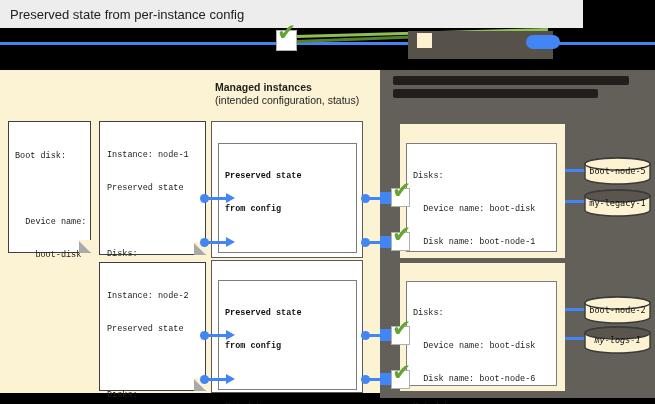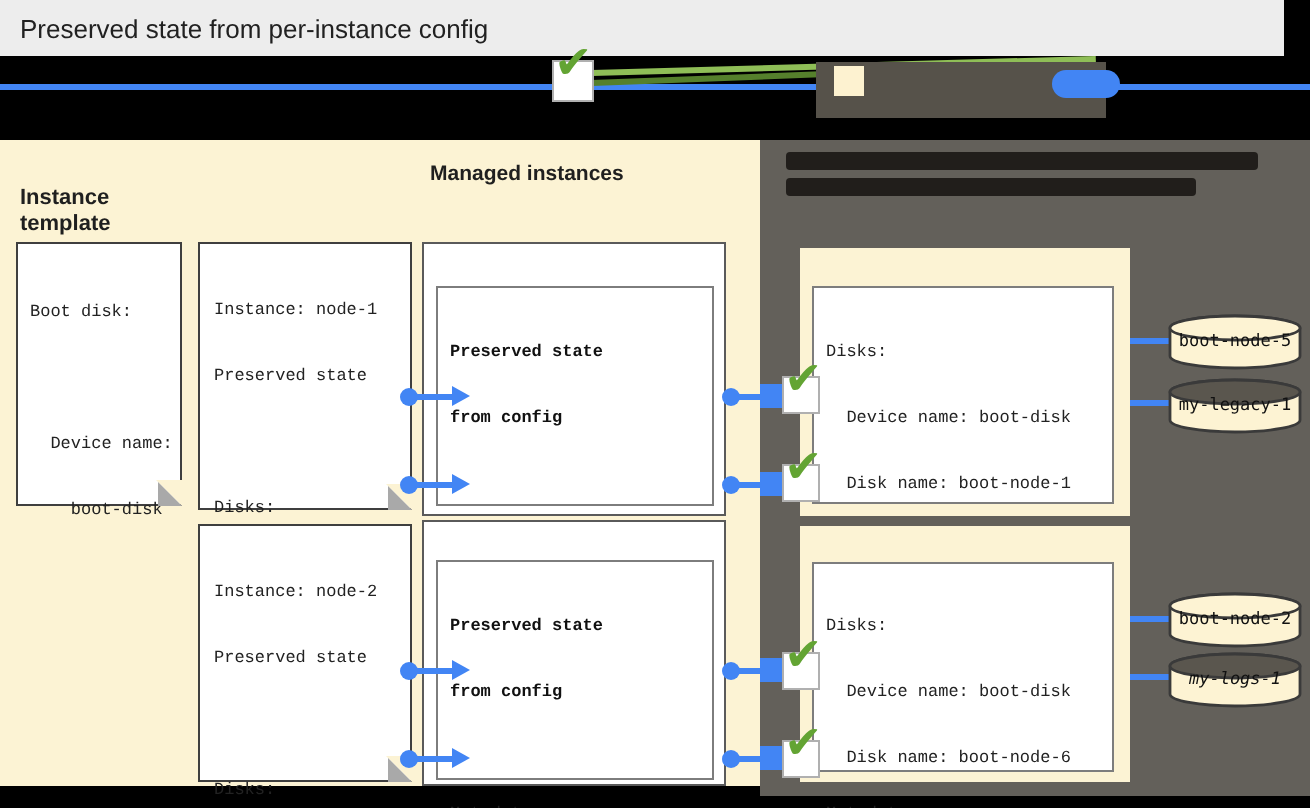--- a/index.html
+++ b/index.html
@@ -1,21 +1,21 @@
 <!DOCTYPE html>
 <html><head>
 <meta charset="utf-8">
 <style>
   html,body{margin:0;padding:0;background:#000;}
   .stage{position:relative;width:655px;height:404px;background:#000;overflow:hidden;
          font-family:"Liberation Sans",sans-serif;}
   .abs{position:absolute;}
 
   
-  .titlebar{left:0;top:0;width:642px;height:28px;background:#ededed;}
+  .titlebar{left:0;top:0;width:583px;height:28px;background:#ededed;}
   .titlebar span{position:absolute;left:10px;top:7px;font-size:13px;color:#212121;}
 
   
   .blue-line{left:0;top:42px;width:655px;height:2.5px;background:#4285f4;}
   .green-line{height:3px;background:#8fbe57;transform-origin:left center;}
   .g1{left:296px;top:35px;width:252px;transform:rotate(-1.6deg);}
   .g2{left:296px;top:40px;width:194px;background:#55802c;transform:rotate(-2.2deg);}
   .gray-rect{left:408px;top:31px;width:145px;height:28px;background:#56524a;}
   .cream-square{left:417px;top:33px;width:15px;height:15px;background:#fdf2d0;}
   .blue-pill{left:526px;top:35px;width:34px;height:14px;border-radius:7px;background:#4285f4;}
@@ -81,23 +81,23 @@
   <div class="abs blue-pill"></div>
   <div class="abs cbx legend-cbx" style="left:276px;top:30px;">
     <span class="check">✔</span>
   </div>
 
   <div class="abs cream-panel"></div>
   <div class="abs dark-panel"></div>
   <div class="abs obscured" style="left:393px;top:76px;width:236px;height:9px;"></div>
   <div class="abs obscured" style="left:393px;top:89px;width:205px;height:9px;"></div>
 
-  <div class="abs colhead" style="left:10px;top:93px;width:62px;">Instance template</div>
   <div class="abs colhead3" style="left:215px;top:81px;width:170px;">
     <div class="hb">Managed instances</div>
+    <div>(intended configuration, status)</div>
   </div>
 
   <div class="abs doc mono" style="left:8px;top:121px;width:83px;height:132px;padding:7px 0 0 6px;">
     <div class="ln">Boot disk:</div>
     <div class="ln"></div>
     <div class="ln">  Device name:</div>
     <div class="ln">    boot-disk</div>
     <div class="fold-cover"></div>
     <div class="fold-flap"></div>
   </div>

